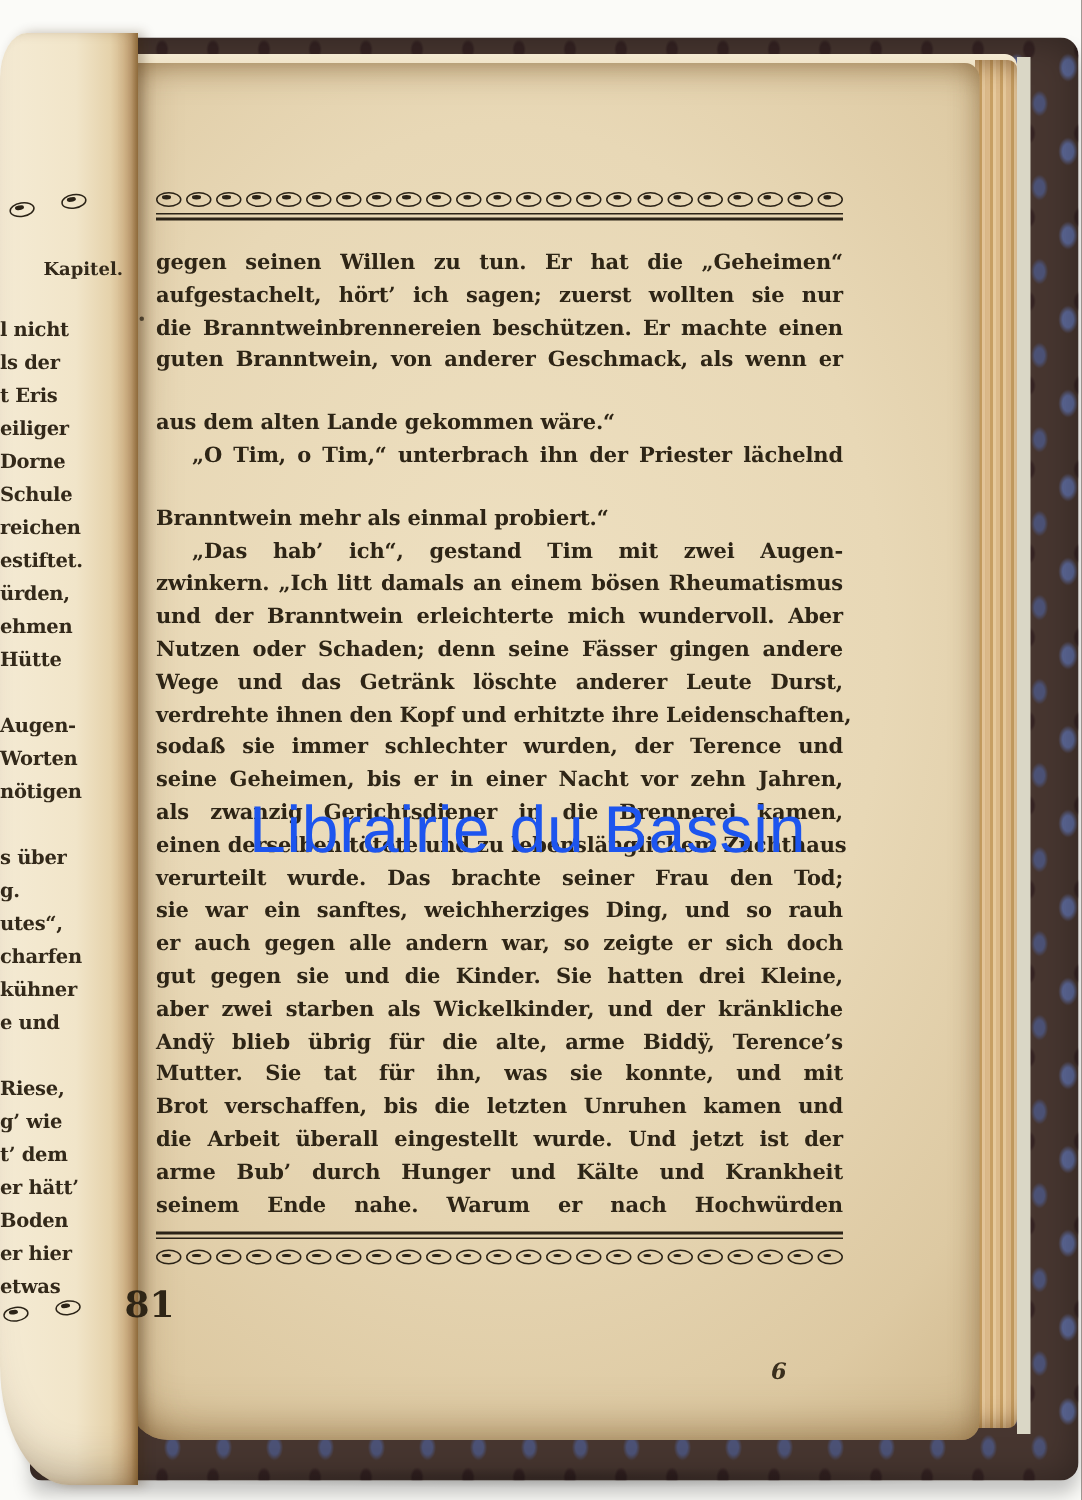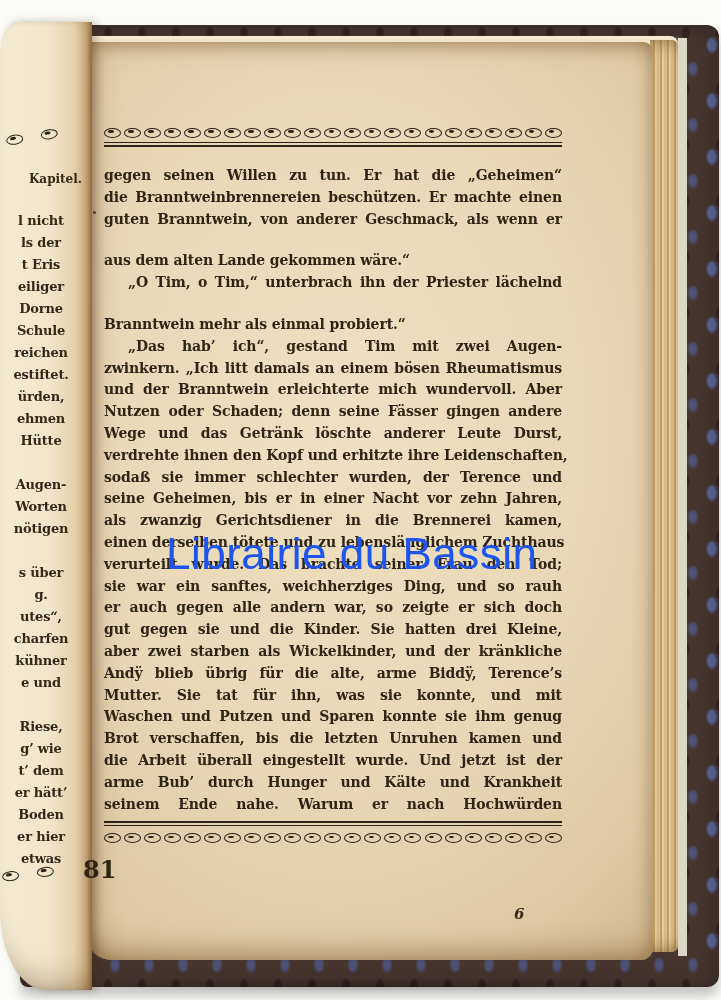--- a/index.html
+++ b/index.html
@@ -42,21 +42,21 @@
 
   
   .left-page{position:absolute;left:0;top:22px;width:92px;height:968px;
     border-radius:18px 0 0 46px / 30px 0 0 80px;
     background:linear-gradient(90deg,#f5ebd4 0%,#f1e5c9 55%,#e5d2ab 80%,#cbaa7c 95%,#a9854f 100%);
     box-shadow:inset -6px 0 10px -4px rgba(90,55,20,.45), inset 0 -26px 30px -20px rgba(60,35,10,.35),
                4px 0 8px rgba(60,35,10,.3);}
   .leftcol{position:absolute;left:0;top:150px;width:82px;text-align:right;padding-right:6px;
     color:#33291a;font-weight:bold;}
   .chapter{font-size:12px;height:16px;}
-  .frags{position:absolute;left:0;top:188px;width:82px;text-align:center;padding-right:1px;
+  .frags{position:absolute;left:0;top:188px;width:82px;text-align:left;padding-right:1px;
     color:#33291a;font-weight:bold;}
   .frag{height:22px;line-height:22px;font-size:13px;letter-spacing:-.2px;}
 
   
   .chain{display:flex;justify-content:space-between;align-items:center;height:14px;}
   .chain i{flex:none;width:15px;height:8px;border:1.5px solid #2b2317;border-radius:50%;position:relative;}
   .chain i::after{content:"";position:absolute;left:3.2px;top:1.4px;width:5.6px;height:2.6px;
     background:#2b2317;border-radius:50%;}
   .rule-top{height:2px;margin-top:2px;border-top:1px solid #2b2317;border-bottom:2.4px solid #2b2317;}
   .rule-bottom{height:2px;border-top:2.4px solid #2b2317;border-bottom:1px solid #2b2317;}
@@ -168,20 +168,21 @@
         <i></i>
         <i></i>
         <i></i>
         <i></i>
         <i></i>
       </div>
     <div class="rule-top"></div>
 
     <div class="textblock">
         <div class="line">gegen seinen Willen zu tun. Er hat die „Geheimen“</div>
+        <div class="line">aufgestachelt, hört’ ich sagen; zuerst wollten sie nur</div>
         <div class="line">die Branntweinbrennereien beschützen. Er machte einen</div>
         <div class="line">guten Branntwein, von anderer Geschmack, als wenn er</div>
         <div class="line pend">aus dem alten Lande gekommen wäre.“</div>
         <div class="line indent">„O Tim, o Tim,“ unterbrach ihn der Priester lächelnd</div>
         <div class="line pend">Branntwein mehr als einmal probiert.“</div>
         <div class="line indent">„Das hab’ ich“, gestand Tim mit zwei Augen-</div>
         <div class="line">zwinkern. „Ich litt damals an einem bösen Rheumatismus</div>
         <div class="line">und der Branntwein erleichterte mich wundervoll. Aber</div>
         <div class="line">Nutzen oder Schaden; denn seine Fässer gingen andere</div>
         <div class="line">Wege und das Getränk löschte anderer Leute Durst,</div>
@@ -190,21 +191,20 @@
         <div class="line">seine Geheimen, bis er in einer Nacht vor zehn Jahren,</div>
         <div class="line">als zwanzig Gerichtsdiener in die Brennerei kamen,</div>
         <div class="line">einen derselben tötete und zu lebenslänglichem Zuchthaus</div>
         <div class="line">verurteilt wurde. Das brachte seiner Frau den Tod;</div>
         <div class="line">sie war ein sanftes, weichherziges Ding, und so rauh</div>
         <div class="line">er auch gegen alle andern war, so zeigte er sich doch</div>
         <div class="line">gut gegen sie und die Kinder. Sie hatten drei Kleine,</div>
         <div class="line">aber zwei starben als Wickelkinder, und der kränkliche</div>
         <div class="line">Andÿ blieb übrig für die alte, arme Biddÿ, Terence’s</div>
         <div class="line">Mutter. Sie tat für ihn, was sie konnte, und mit</div>
-        <div class="line">Waschen und Putzen und Sparen konnte sie ihm genug</div>
         <div class="line">Brot verschaffen, bis die letzten Unruhen kamen und</div>
         <div class="line">die Arbeit überall eingestellt wurde. Und jetzt ist der</div>
         <div class="line">arme Bub’ durch Hunger und Kälte und Krankheit</div>
         <div class="line">seinem Ende nahe. Warum er nach Hochwürden</div>
       </div>
 
     <div class="rule-bottom"></div>
     <div class="chain chain-bottom">
         <i></i>
         <i></i>

